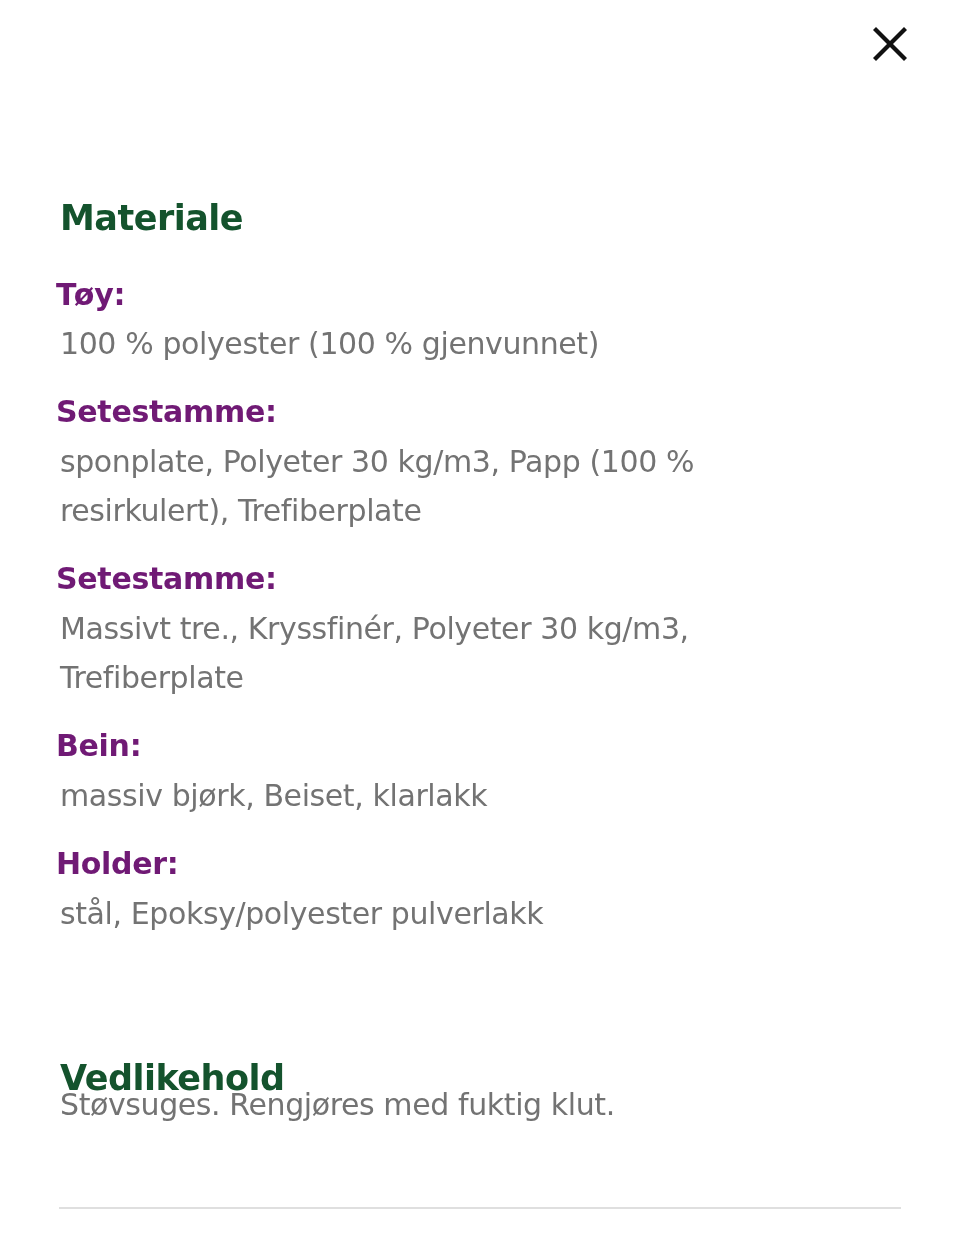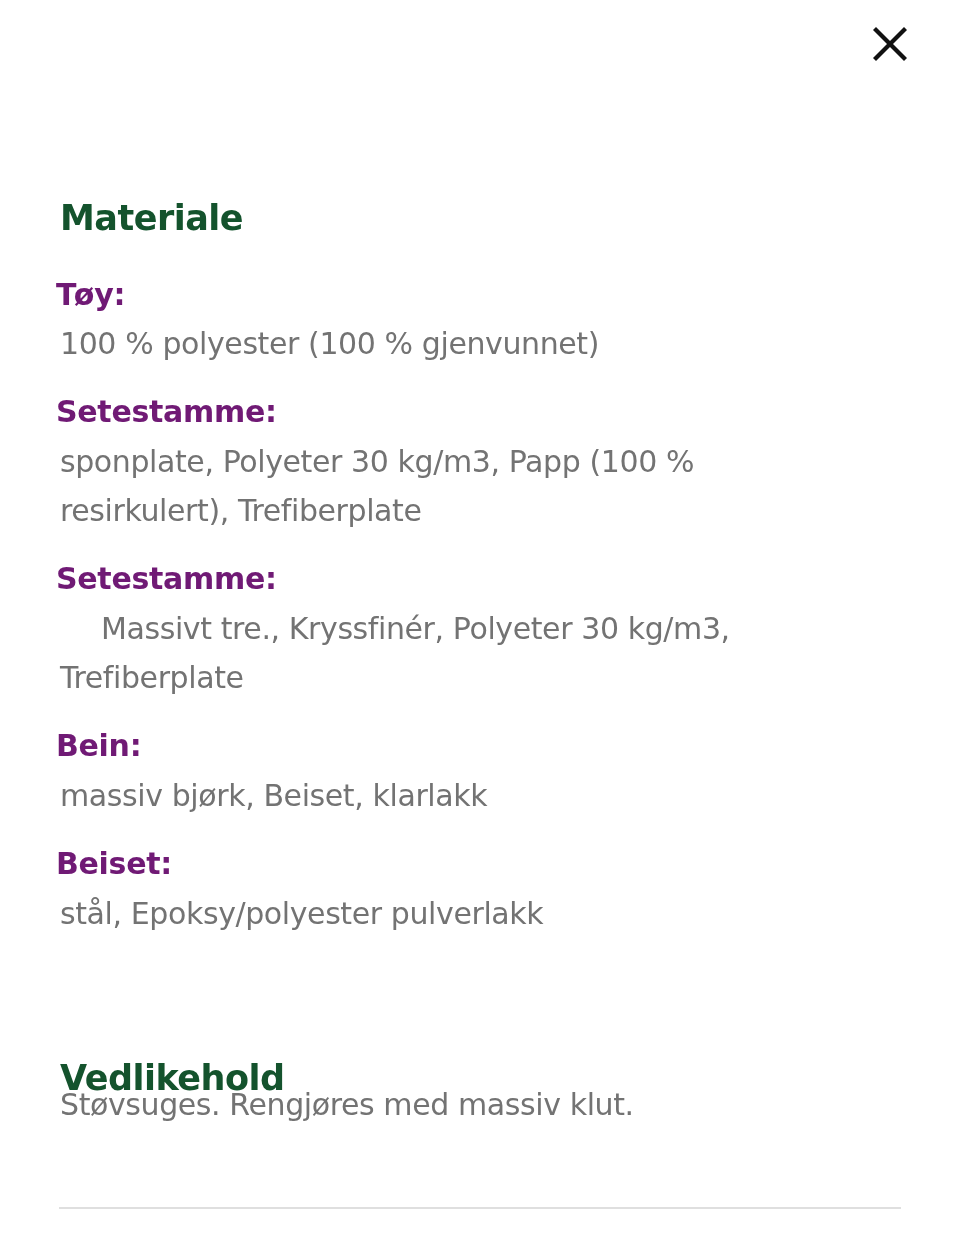--- a/index.html
+++ b/index.html
@@ -87,34 +87,34 @@
     </div>
 
     <div>
       <div class="mat-label" style="top:394px;text-align:right;">Setestamme:</div>
       <div class="mat-value" style="top:437px;">sponplate, Polyeter 30 kg/m3, Papp (100 %</div>
       <div class="mat-value" style="top:486px;text-align:center;">resirkulert), Trefiberplate</div>
     </div>
 
     <div>
       <div class="mat-label" style="top:561px;">Setestamme:</div>
-      <div class="mat-value" style="top:604px;margin-left:41px;">Massivt tre., Kryssfinér, Polyeter 30 kg/m3,</div>
+      <div class="mat-value" style="top:604px;">Massivt tre., Kryssfinér, Polyeter 30 kg/m3,</div>
       <div class="mat-value" style="top:653px;">Trefiberplate</div>
     </div>
 
     <div>
       <div class="mat-label" style="top:728px;">Bein:</div>
       <div class="mat-value" style="top:771px;text-align:center;">massiv bjørk, Beiset, klarlakk</div>
     </div>
 
     <div>
-      <div class="mat-label" style="top:846px;">Beiset:</div>
+      <div class="mat-label" style="top:846px;">Holder:</div>
       <div class="mat-value" style="top:889px;">stål, Epoksy/polyester pulverlakk</div>
     </div>
   </section>
 
   <section>
     <h2 class="section-title" style="top:1026px;margin-top:32px;">Vedlikehold</h2>
-    <div class="mat-value" style="top:1080px;">Støvsuges. Rengjøres med massiv klut.</div>
+    <div class="mat-value" style="top:1080px;">Støvsuges. Rengjøres med fuktig klut.</div>
   </section>
 
   <div class="divider"></div>
 </div>
 
 </body></html>

